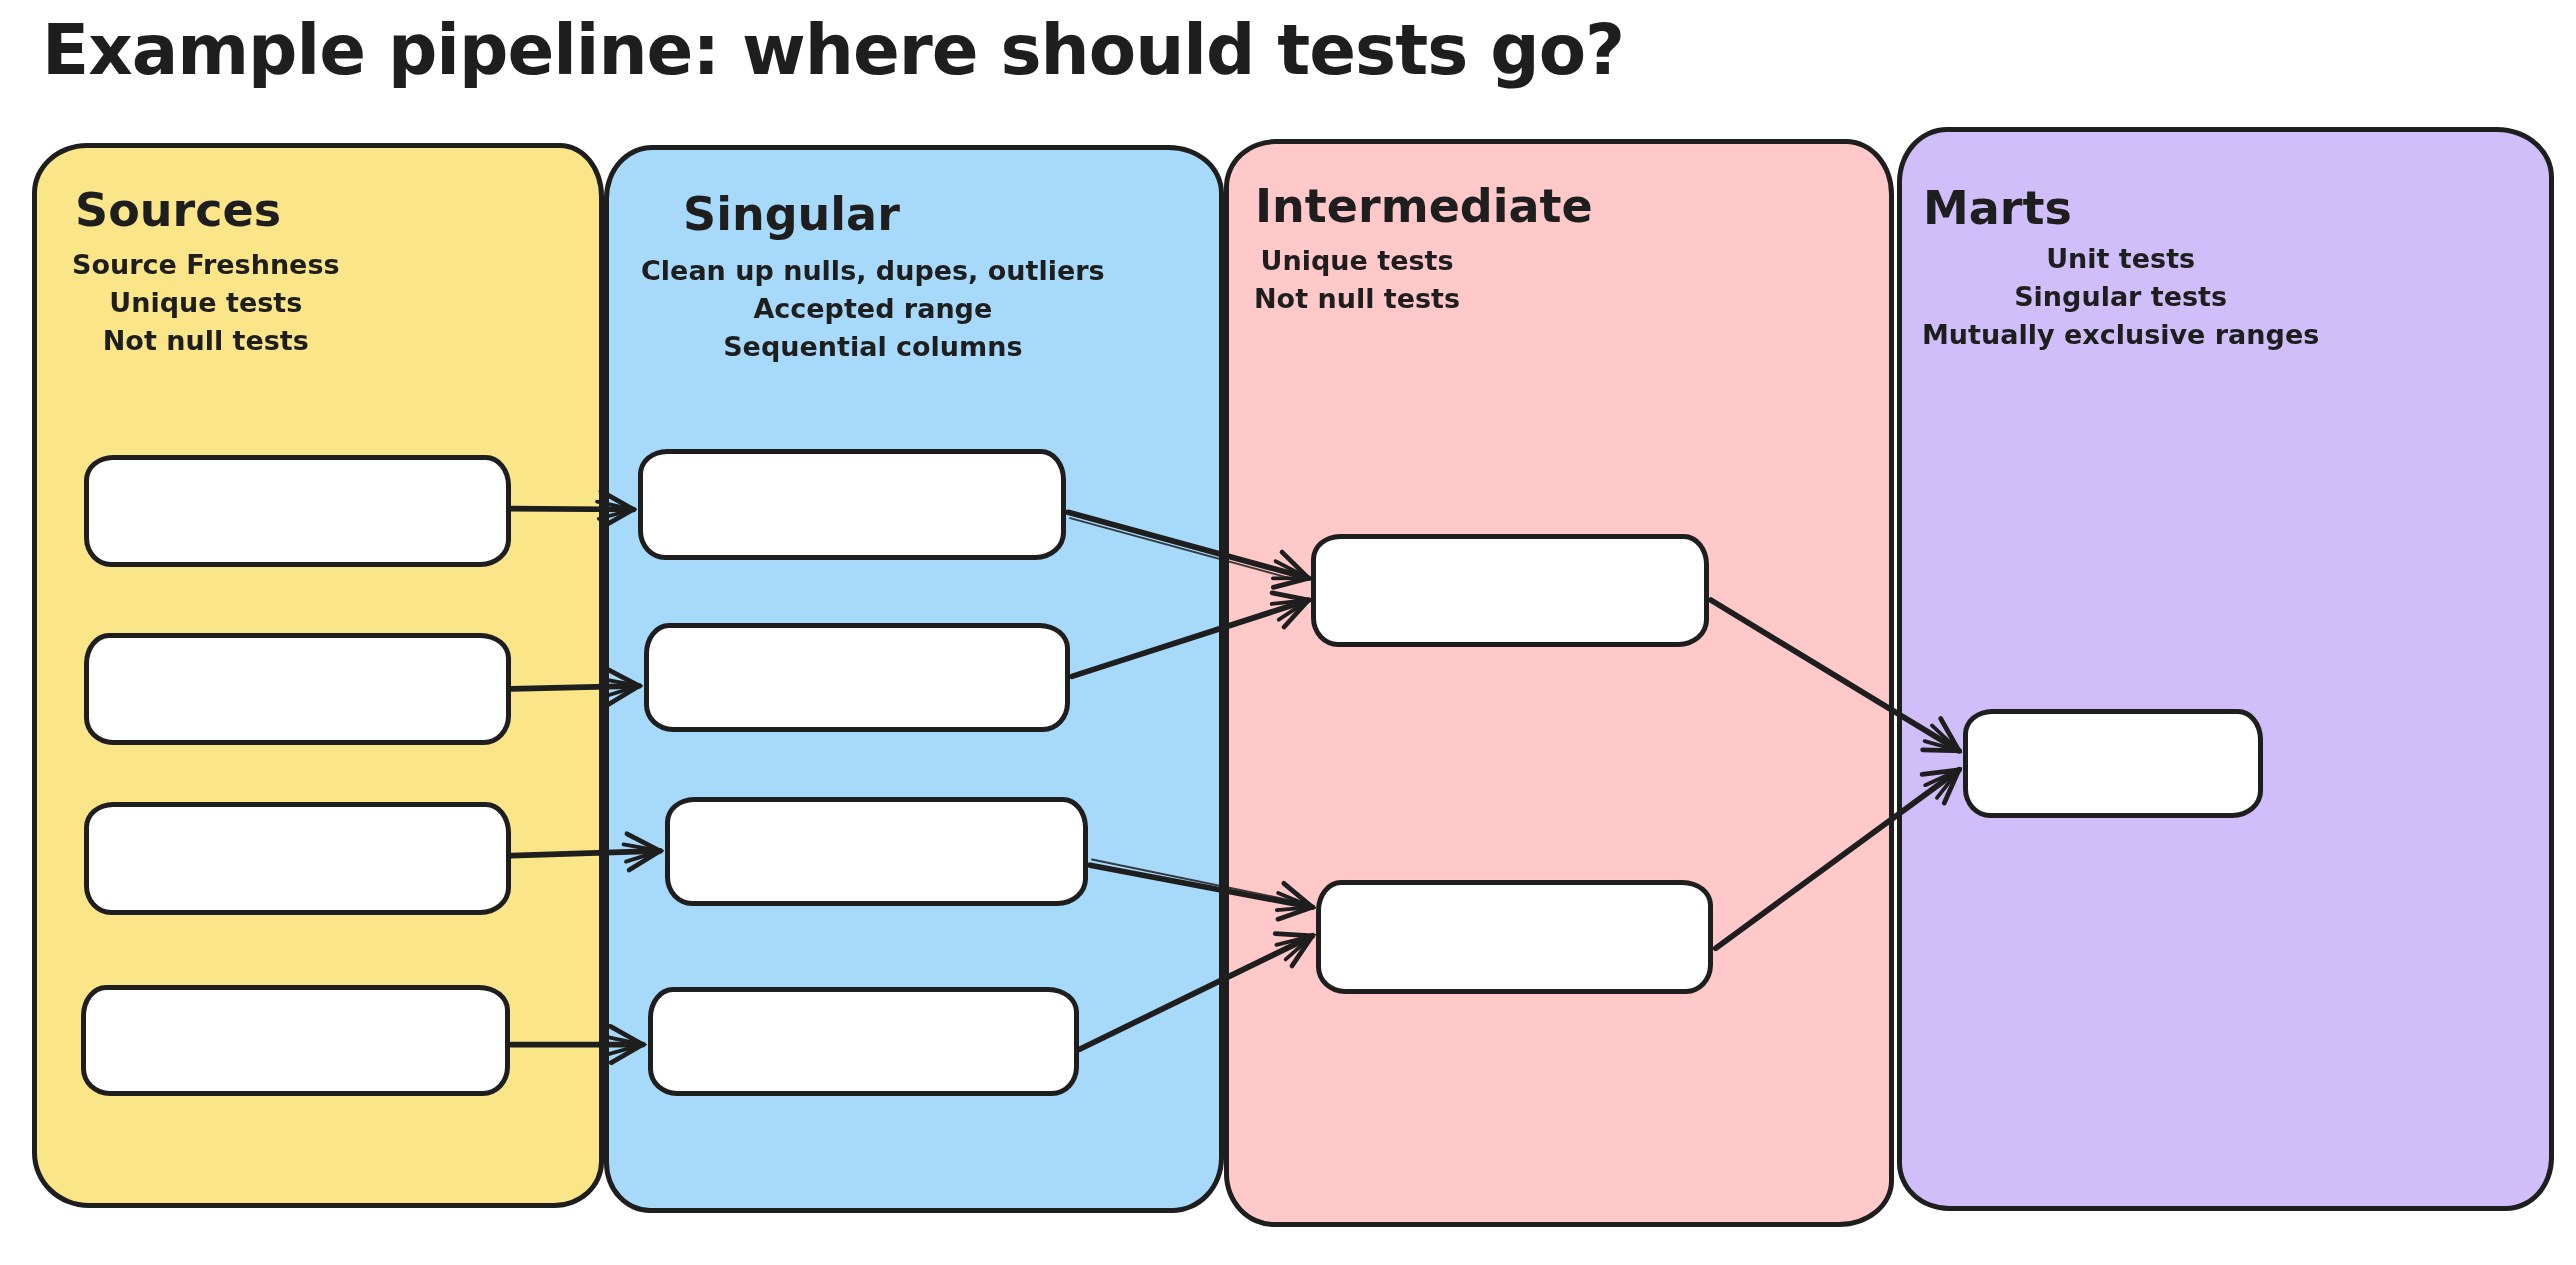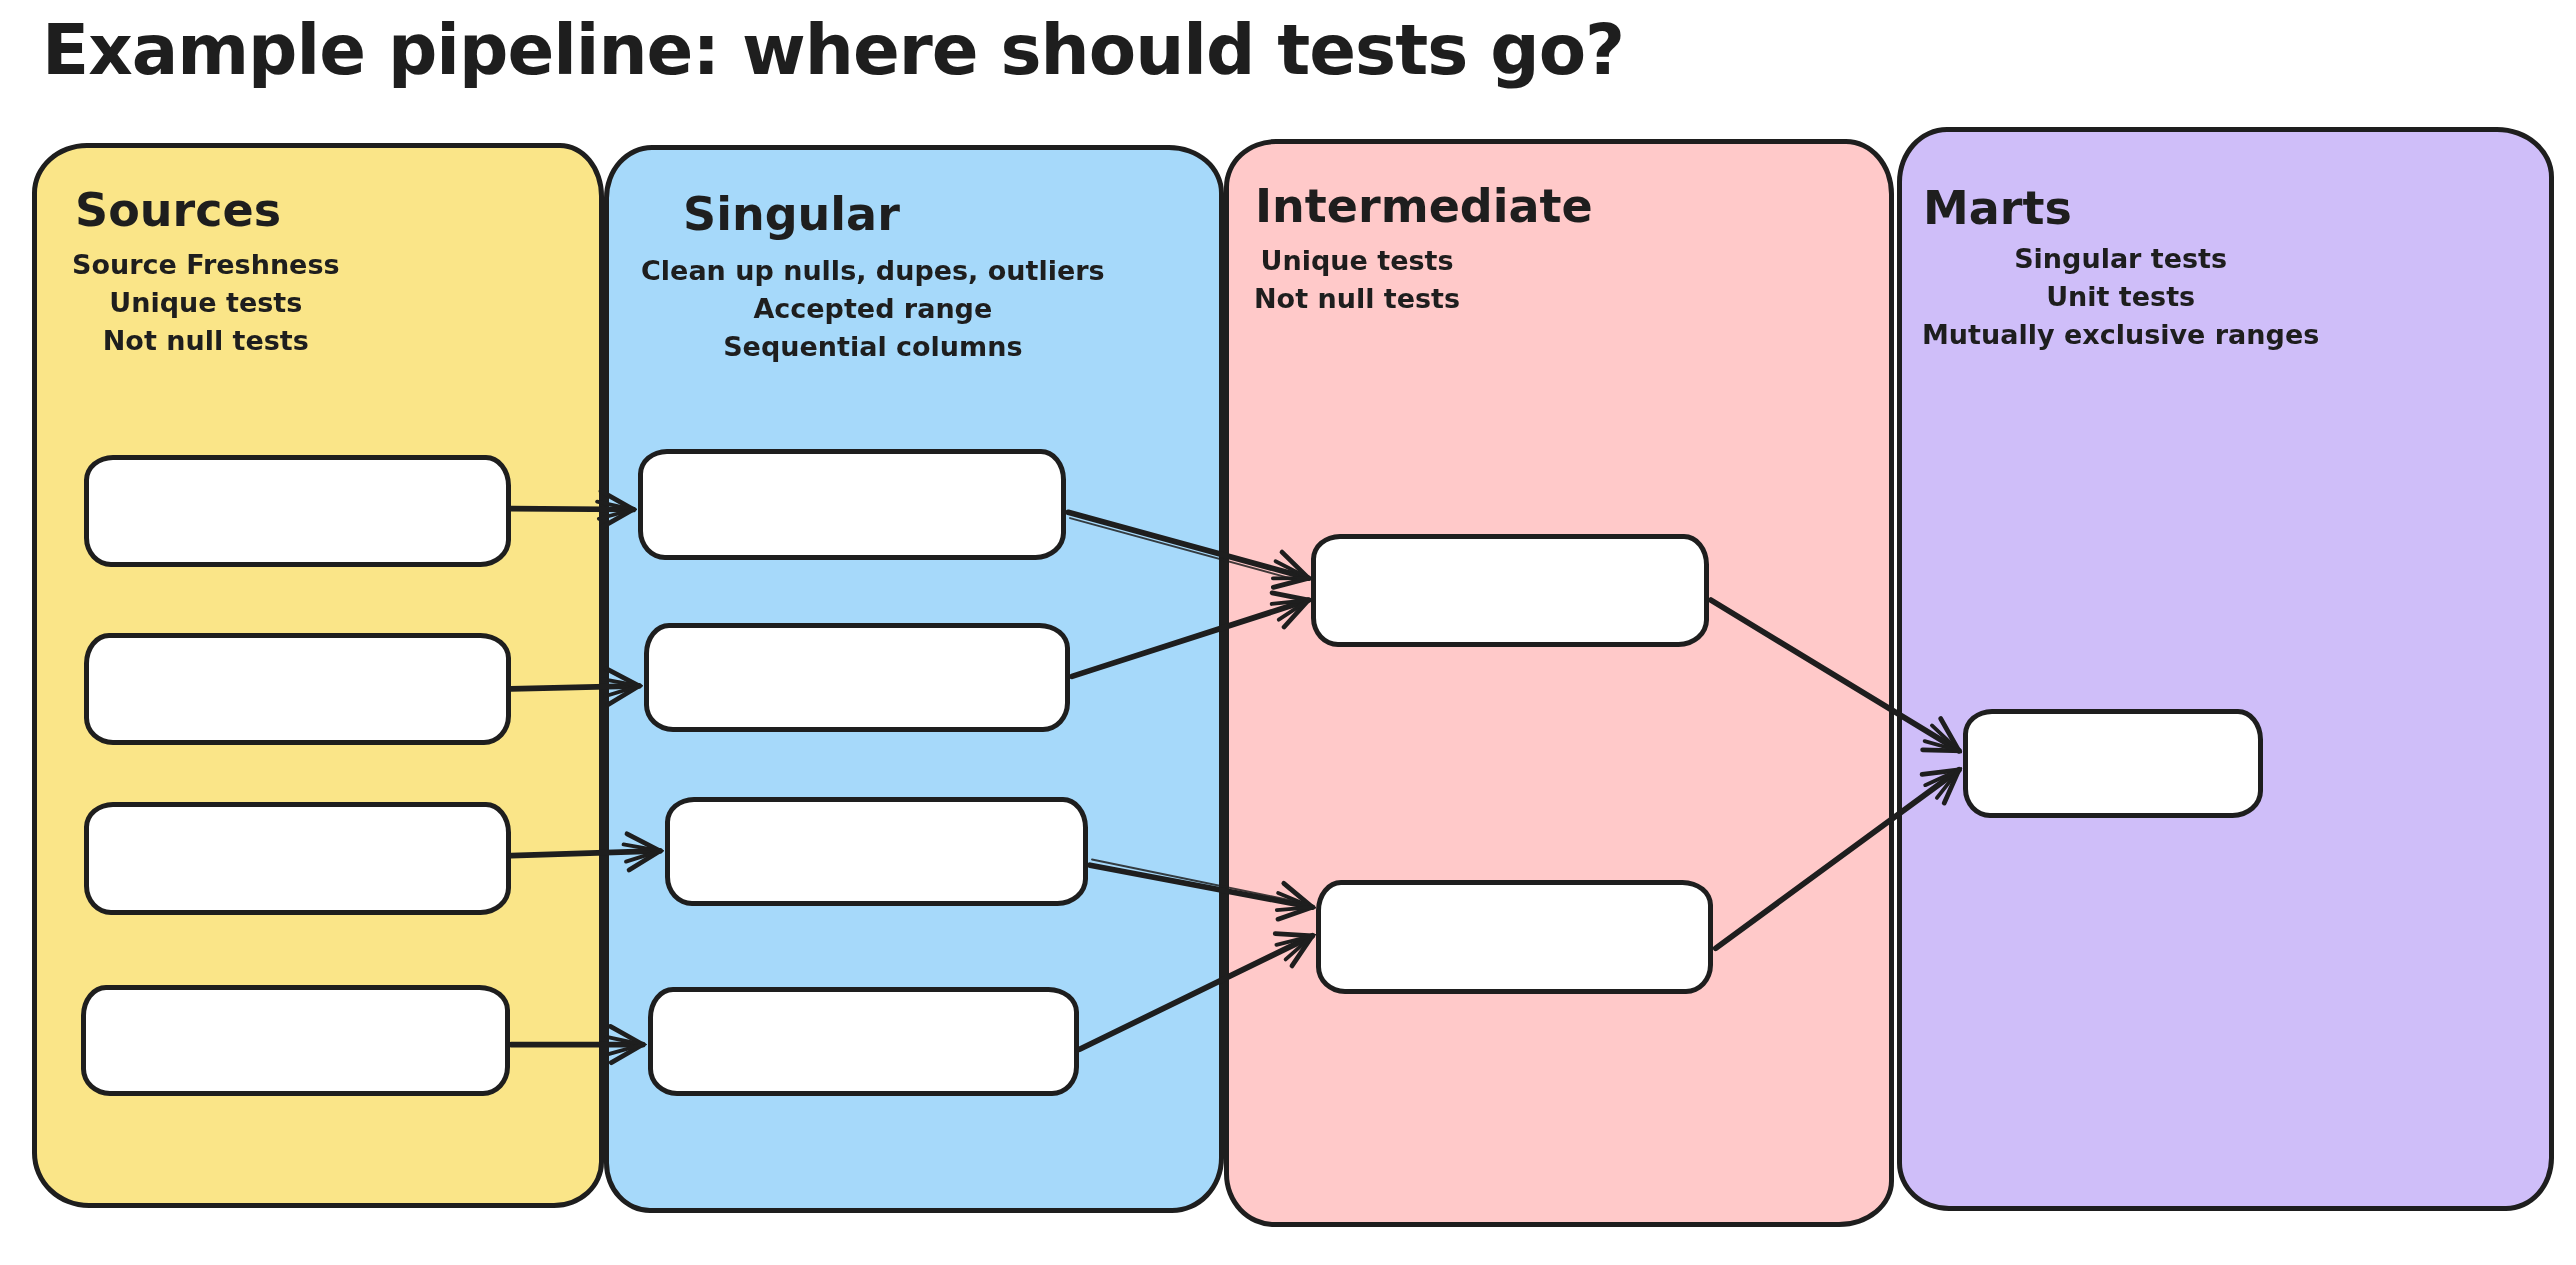--- a/index.html
+++ b/index.html
@@ -78,22 +78,22 @@
   <div class="col-notes" id="notes-staging">
     <div>Clean up nulls, dupes, outliers</div>
     <div>Accepted range</div>
     <div>Sequential columns</div>
   </div>
   <div class="col-notes" id="notes-intermediate">
     <div>Unique tests</div>
     <div>Not null tests</div>
   </div>
   <div class="col-notes" id="notes-marts">
+    <div>Unit tests</div>
     <div>Singular tests</div>
-    <div>Unit tests</div>
     <div>Mutually exclusive ranges</div>
   </div>
 
   <div class="box" id="src-box-1"></div>
   <div class="box" id="src-box-2"></div>
   <div class="box" id="src-box-3"></div>
   <div class="box" id="src-box-4"></div>
 
   <div class="box" id="stg-box-1"></div>
   <div class="box" id="stg-box-2"></div>

